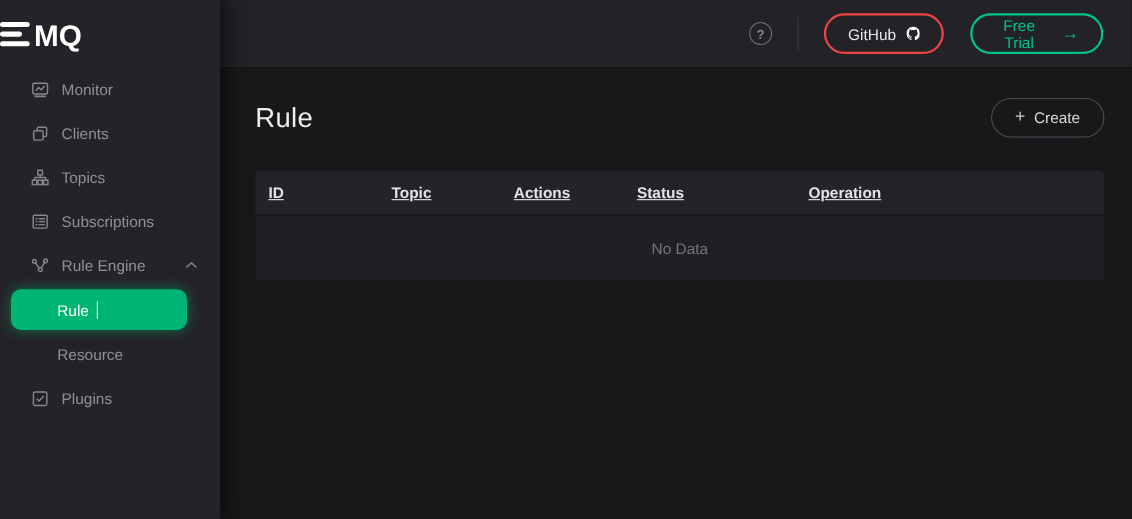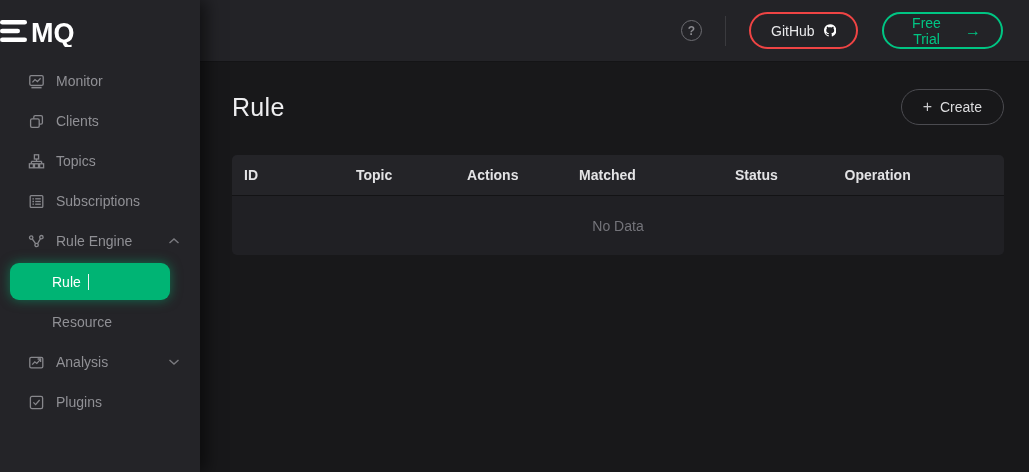--- a/index.html
+++ b/index.html
@@ -81,21 +81,21 @@
     padding:0 21px; cursor:pointer;
   }
   .create-plus { font-size:16px; color:#c9c9cc; line-height:1; }
 
   .table {
     margin-top:30px; border-radius:5px; overflow:hidden;
   }
   .t-head {
     display:grid;
     grid-template-columns:14.5% 14.4% 14.5% 20.2% 14.2% 22.2%;
-    background:var(--table-head-bg,#242428); height:40px; align-items:center;
+    background:var(--table-head-bg,#242428); height:40px; align-items:center;text-decoration:underline;
   }
   .t-head .th {
     font-size:14px; font-weight:bold; color:#e3e3e5; padding-left:12px;
     white-space:nowrap;
   }
   .t-body {
     background:var(--table-body-bg,#202024); height:60px;
     border-top:1px solid #131315;
     display:flex; align-items:center; justify-content:center;
   }
@@ -190,35 +190,20 @@
 
     <div class="submenu-item selected">
       <span>Rule</span>
       <span class="caret"></span>
     </div>
 
     <div class="submenu-item">
       <span>Resource</span>
     </div>
 
-    <div class="menu-item">
-      <span class="mi-icon">
-        <svg width="17" height="17" viewBox="0 0 17 17" fill="none" stroke="#87878c" stroke-width="1.3">
-          <rect x="1.8" y="3.4" width="13" height="10.4" rx="1.4"></rect>
-          <polyline points="4.2,10.6 6.8,7.8 8.8,9.4 12.4,5.4"></polyline>
-          <polyline points="9.6,5 12.6,5 12.6,8"></polyline>
-        </svg>
-      </span>
-      <span>Analysis</span>
-      <span class="chev">
-        <svg width="12" height="8" viewBox="0 0 12 8" fill="none" stroke="#7a7a7f" stroke-width="1.4">
-          <polyline points="1.5,2 6,6 10.5,2"></polyline>
-        </svg>
-      </span>
-    </div>
 
     <div class="menu-item">
       <span class="mi-icon">
         <svg width="17" height="17" viewBox="0 0 17 17" fill="none" stroke="#87878c" stroke-width="1.3">
           <rect x="2.4" y="2.4" width="12.2" height="12.2" rx="1.6"></rect>
           <polyline points="5.4,8.4 7.6,10.6 11.6,6"></polyline>
         </svg>
       </span>
       <span>Plugins</span>
     </div>
@@ -251,21 +236,20 @@
       <span class="create-plus">+</span>
       <span>Create</span>
     </button>
   </div>
 
   <div class="table">
     <div class="t-head">
       <div class="th">ID</div>
       <div class="th">Topic</div>
       <div class="th">Actions</div>
-      <div class="th">Matched</div>
       <div class="th">Status</div>
       <div class="th">Operation</div>
     </div>
     <div class="t-body">
       <span class="empty-text">No Data</span>
     </div>
   </div>
 </div>
 
 </body></html>

